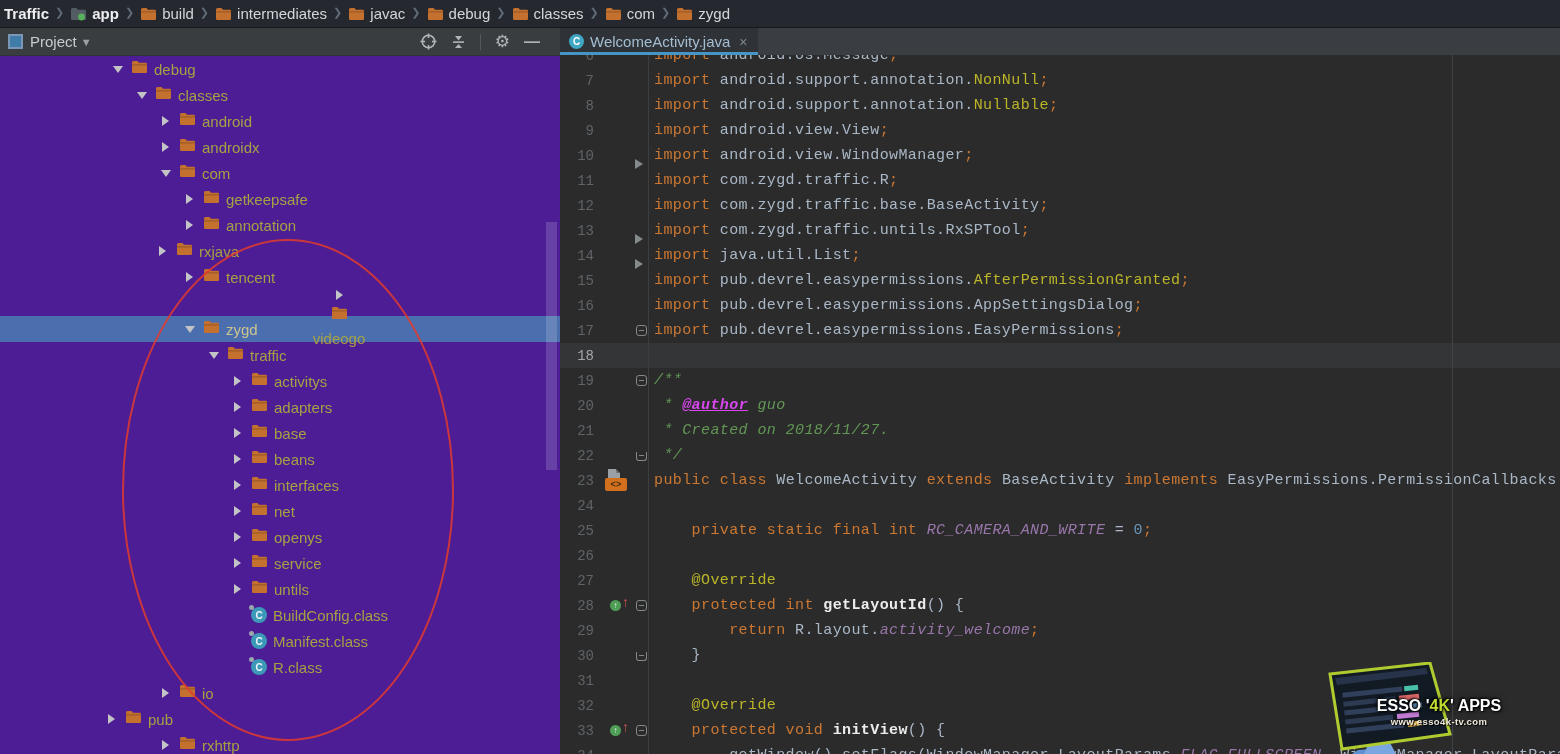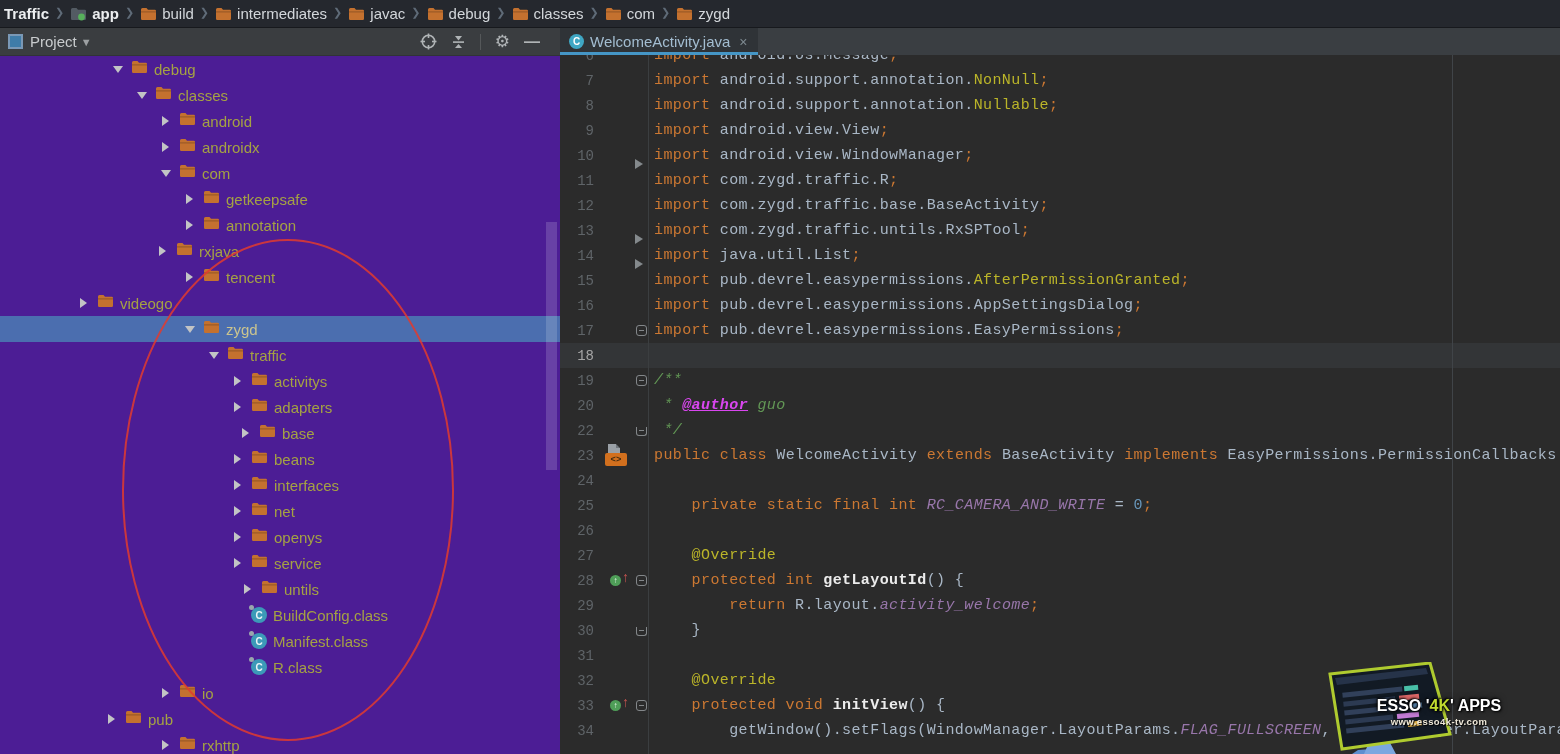--- a/index.html
+++ b/index.html
@@ -279,21 +279,21 @@
       <div class="trow" style="padding-left: 182px;">
         <span class="tarrow">
           <span class="tri-closed"></span>
         </span>
         <span><svg width="17" height="14" viewBox="0 0 17 14">
             <path d="M1 2.5Q1 1 2.5 1L6.5 1 8 2.8 14.8 2.8Q16 2.8 16 4L16 11.8Q16 13 14.8 13L2.2 13Q1 13 1 11.8Z" fill="#C4712F"></path>
             <rect x="1" y="4.4" width="15" height="1" fill="rgba(0,0,0,.25)"></rect>
           </svg></span>
         <span class="tlabel">tencent</span>
       </div>
-      <div class="trow" style="padding-left: 76px;">
+      <div class="trow" style="padding-left: 118px; flex-direction: column;">
         <span class="tarrow">
           <span class="tri-closed"></span>
         </span>
         <span><svg width="17" height="14" viewBox="0 0 17 14">
             <path d="M1 2.5Q1 1 2.5 1L6.5 1 8 2.8 14.8 2.8Q16 2.8 16 4L16 11.8Q16 13 14.8 13L2.2 13Q1 13 1 11.8Z" fill="#C4712F"></path>
             <rect x="1" y="4.4" width="15" height="1" fill="rgba(0,0,0,.25)"></rect>
           </svg></span>
         <span class="tlabel">videogo</span>
       </div>
       <div class="trow selected" style="padding-left: 182px;">
@@ -329,21 +329,21 @@
       <div class="trow" style="padding-left: 230px;">
         <span class="tarrow">
           <span class="tri-closed"></span>
         </span>
         <span><svg width="17" height="14" viewBox="0 0 17 14">
             <path d="M1 2.5Q1 1 2.5 1L6.5 1 8 2.8 14.8 2.8Q16 2.8 16 4L16 11.8Q16 13 14.8 13L2.2 13Q1 13 1 11.8Z" fill="#C4712F"></path>
             <rect x="1" y="4.4" width="15" height="1" fill="rgba(0,0,0,.25)"></rect>
           </svg></span>
         <span class="tlabel">adapters</span>
       </div>
-      <div class="trow" style="padding-left: 230px; margin-left: 8px;">
+      <div class="trow" style="padding-left: 230px;">
         <span class="tarrow">
           <span class="tri-closed"></span>
         </span>
         <span><svg width="17" height="14" viewBox="0 0 17 14">
             <path d="M1 2.5Q1 1 2.5 1L6.5 1 8 2.8 14.8 2.8Q16 2.8 16 4L16 11.8Q16 13 14.8 13L2.2 13Q1 13 1 11.8Z" fill="#C4712F"></path>
             <rect x="1" y="4.4" width="15" height="1" fill="rgba(0,0,0,.25)"></rect>
           </svg></span>
         <span class="tlabel">base</span>
       </div>
       <div class="trow" style="padding-left: 230px;">
@@ -389,21 +389,21 @@
       <div class="trow" style="padding-left: 230px;">
         <span class="tarrow">
           <span class="tri-closed"></span>
         </span>
         <span><svg width="17" height="14" viewBox="0 0 17 14">
             <path d="M1 2.5Q1 1 2.5 1L6.5 1 8 2.8 14.8 2.8Q16 2.8 16 4L16 11.8Q16 13 14.8 13L2.2 13Q1 13 1 11.8Z" fill="#C4712F"></path>
             <rect x="1" y="4.4" width="15" height="1" fill="rgba(0,0,0,.25)"></rect>
           </svg></span>
         <span class="tlabel">service</span>
       </div>
-      <div class="trow" style="padding-left: 230px; margin-left: 10px;">
+      <div class="trow" style="padding-left: 230px;">
         <span class="tarrow">
           <span class="tri-closed"></span>
         </span>
         <span><svg width="17" height="14" viewBox="0 0 17 14">
             <path d="M1 2.5Q1 1 2.5 1L6.5 1 8 2.8 14.8 2.8Q16 2.8 16 4L16 11.8Q16 13 14.8 13L2.2 13Q1 13 1 11.8Z" fill="#C4712F"></path>
             <rect x="1" y="4.4" width="15" height="1" fill="rgba(0,0,0,.25)"></rect>
           </svg></span>
         <span class="tlabel">untils</span>
       </div>
       <div class="trow" style="padding-left: 230px;">
@@ -562,20 +562,26 @@
           <span class="gf">
             <span class="fold"></span>
           </span>
           <span class="code"><span class="tok-cmt">/**</span></span>
         </div>
         <div class="line">
           <span class="ln">20</span>
           <span class="gic"></span>
           <span class="gf"></span>
           <span class="code"><span class="tok-cmt"> * </span><span class="tok-cmtTag">@author</span><span class="tok-cmt"> guo</span></span>
+        </div>
+        <div class="line">
+          <span class="ln">21</span>
+          <span class="gic"></span>
+          <span class="gf"></span>
+          <span class="code"><span class="tok-cmt"> * Created on 2018/11/27.</span></span>
         </div>
         <div class="line">
           <span class="ln">22</span>
           <span class="gic"></span>
           <span class="gf">
             <span class="fold end"></span>
           </span>
           <span class="code"><span class="tok-cmt"> */</span></span>
         </div>
         <div class="line">

